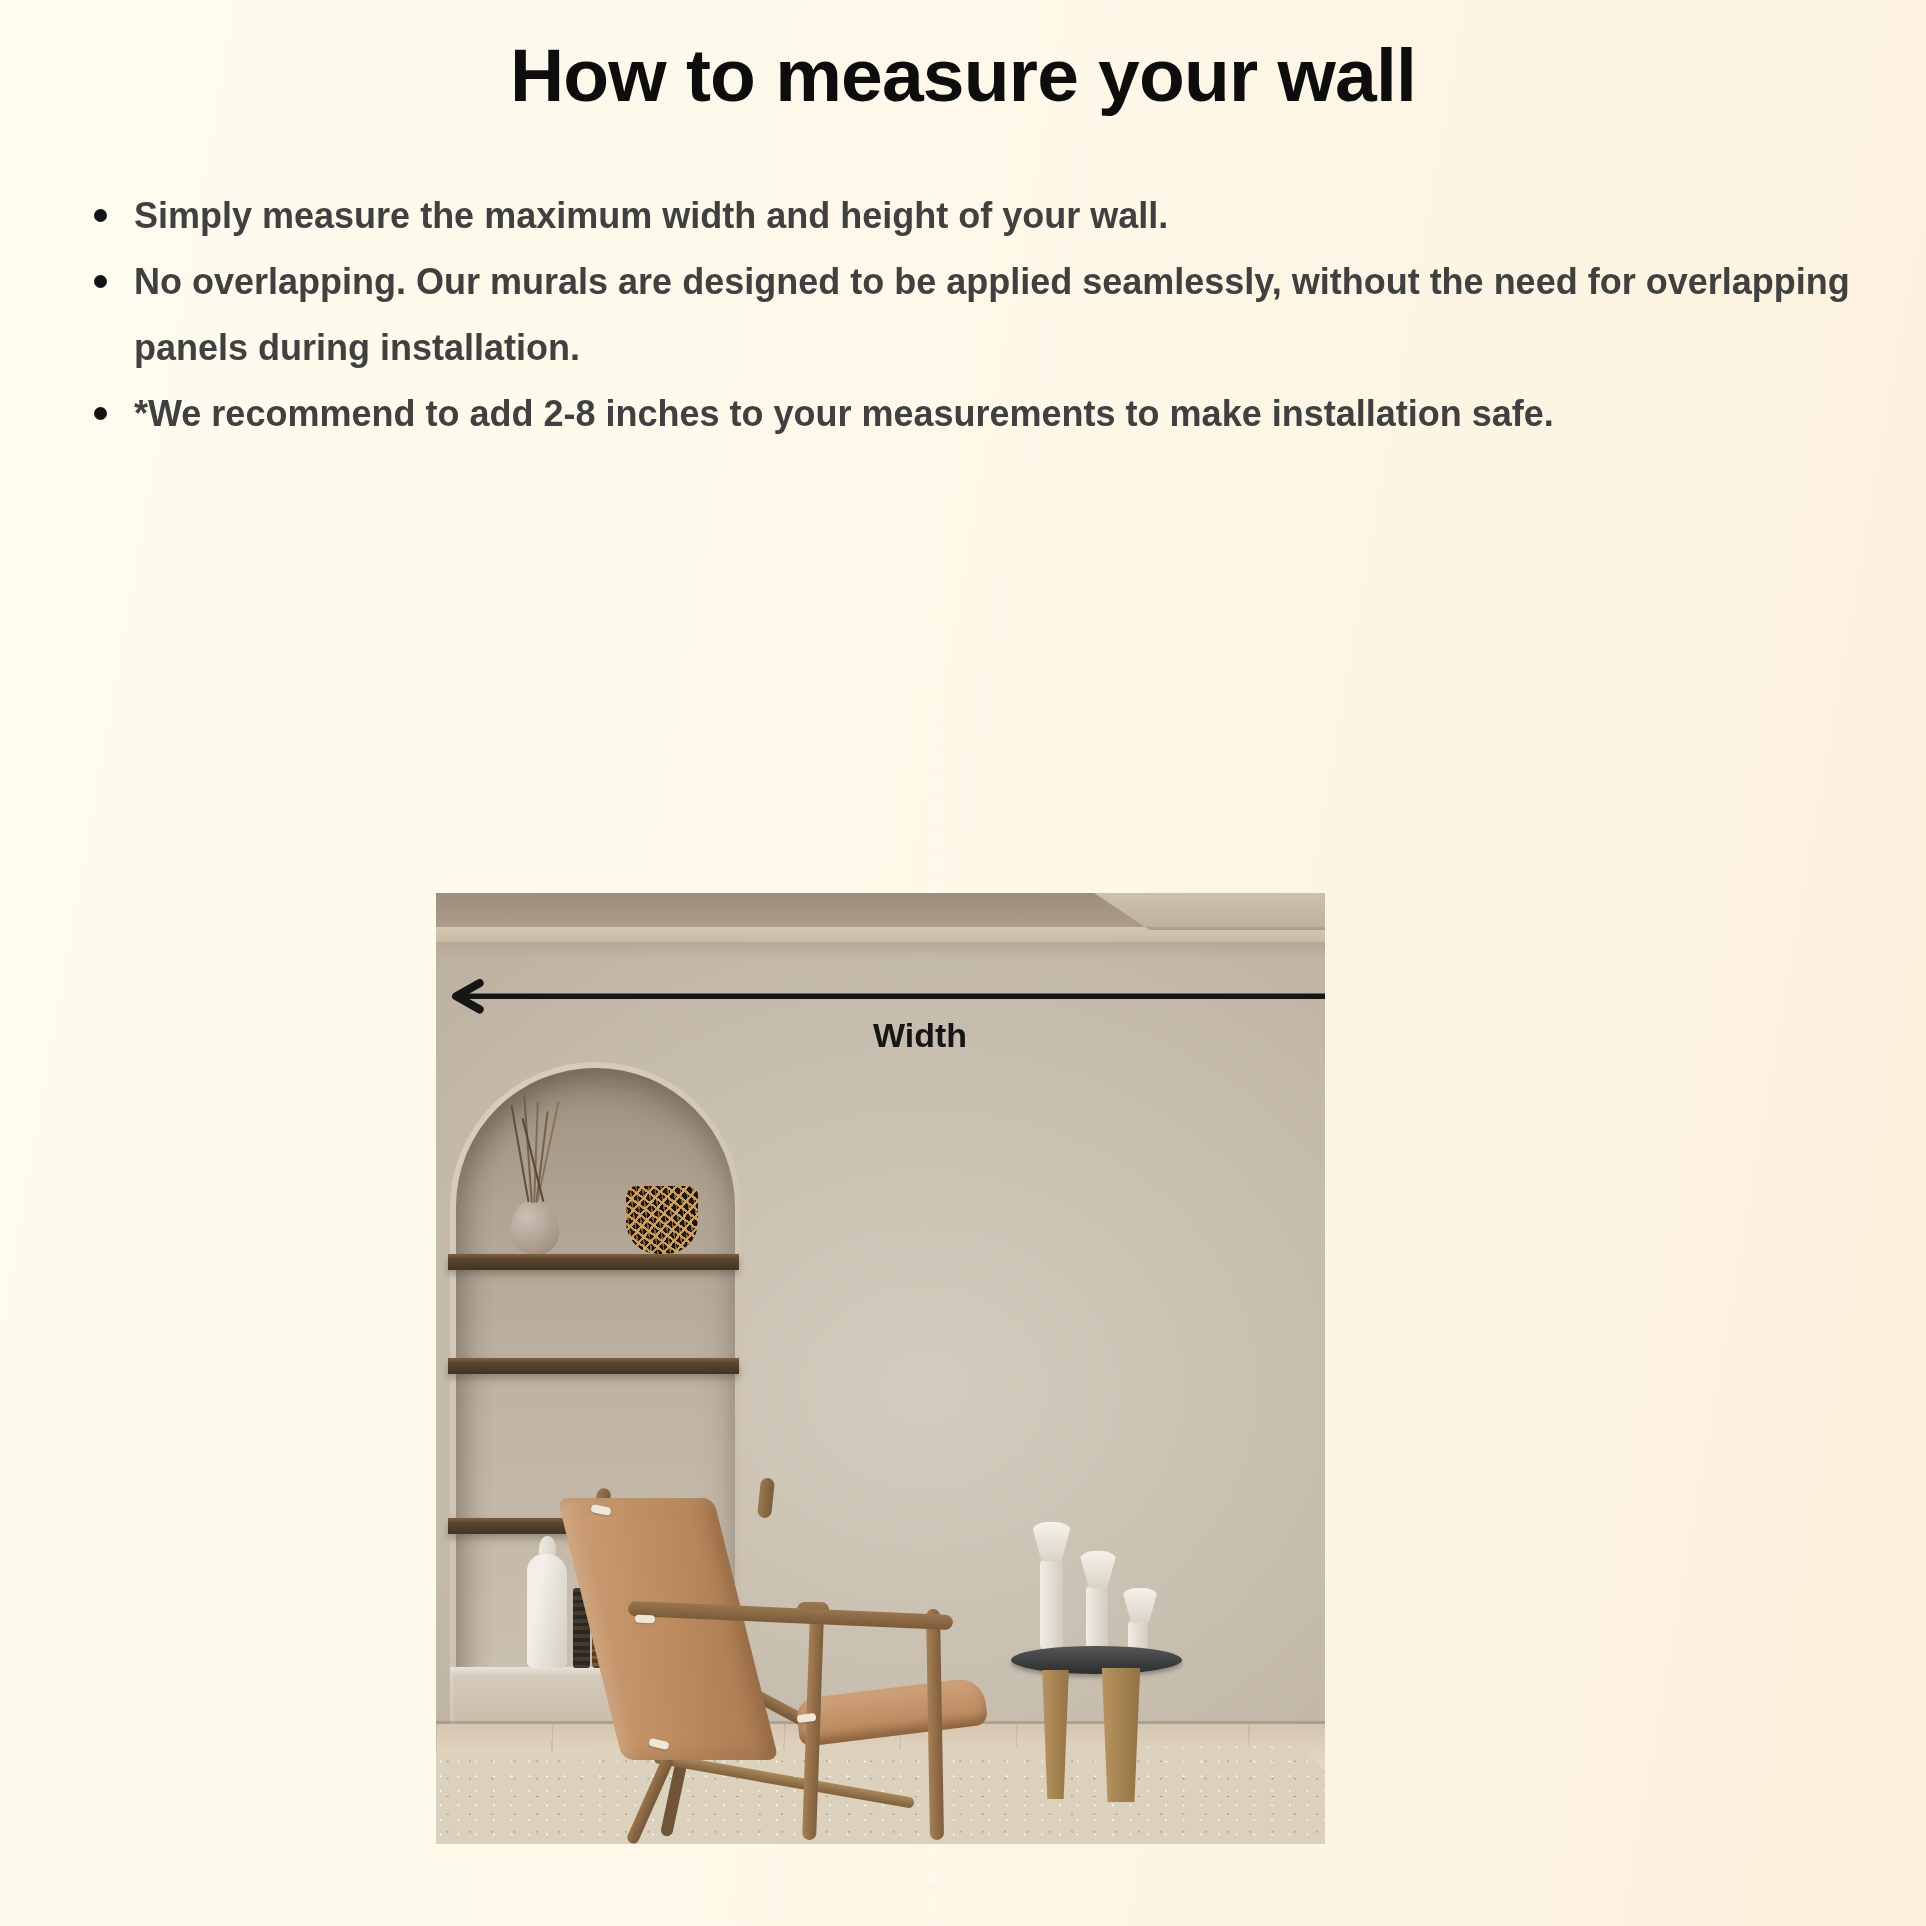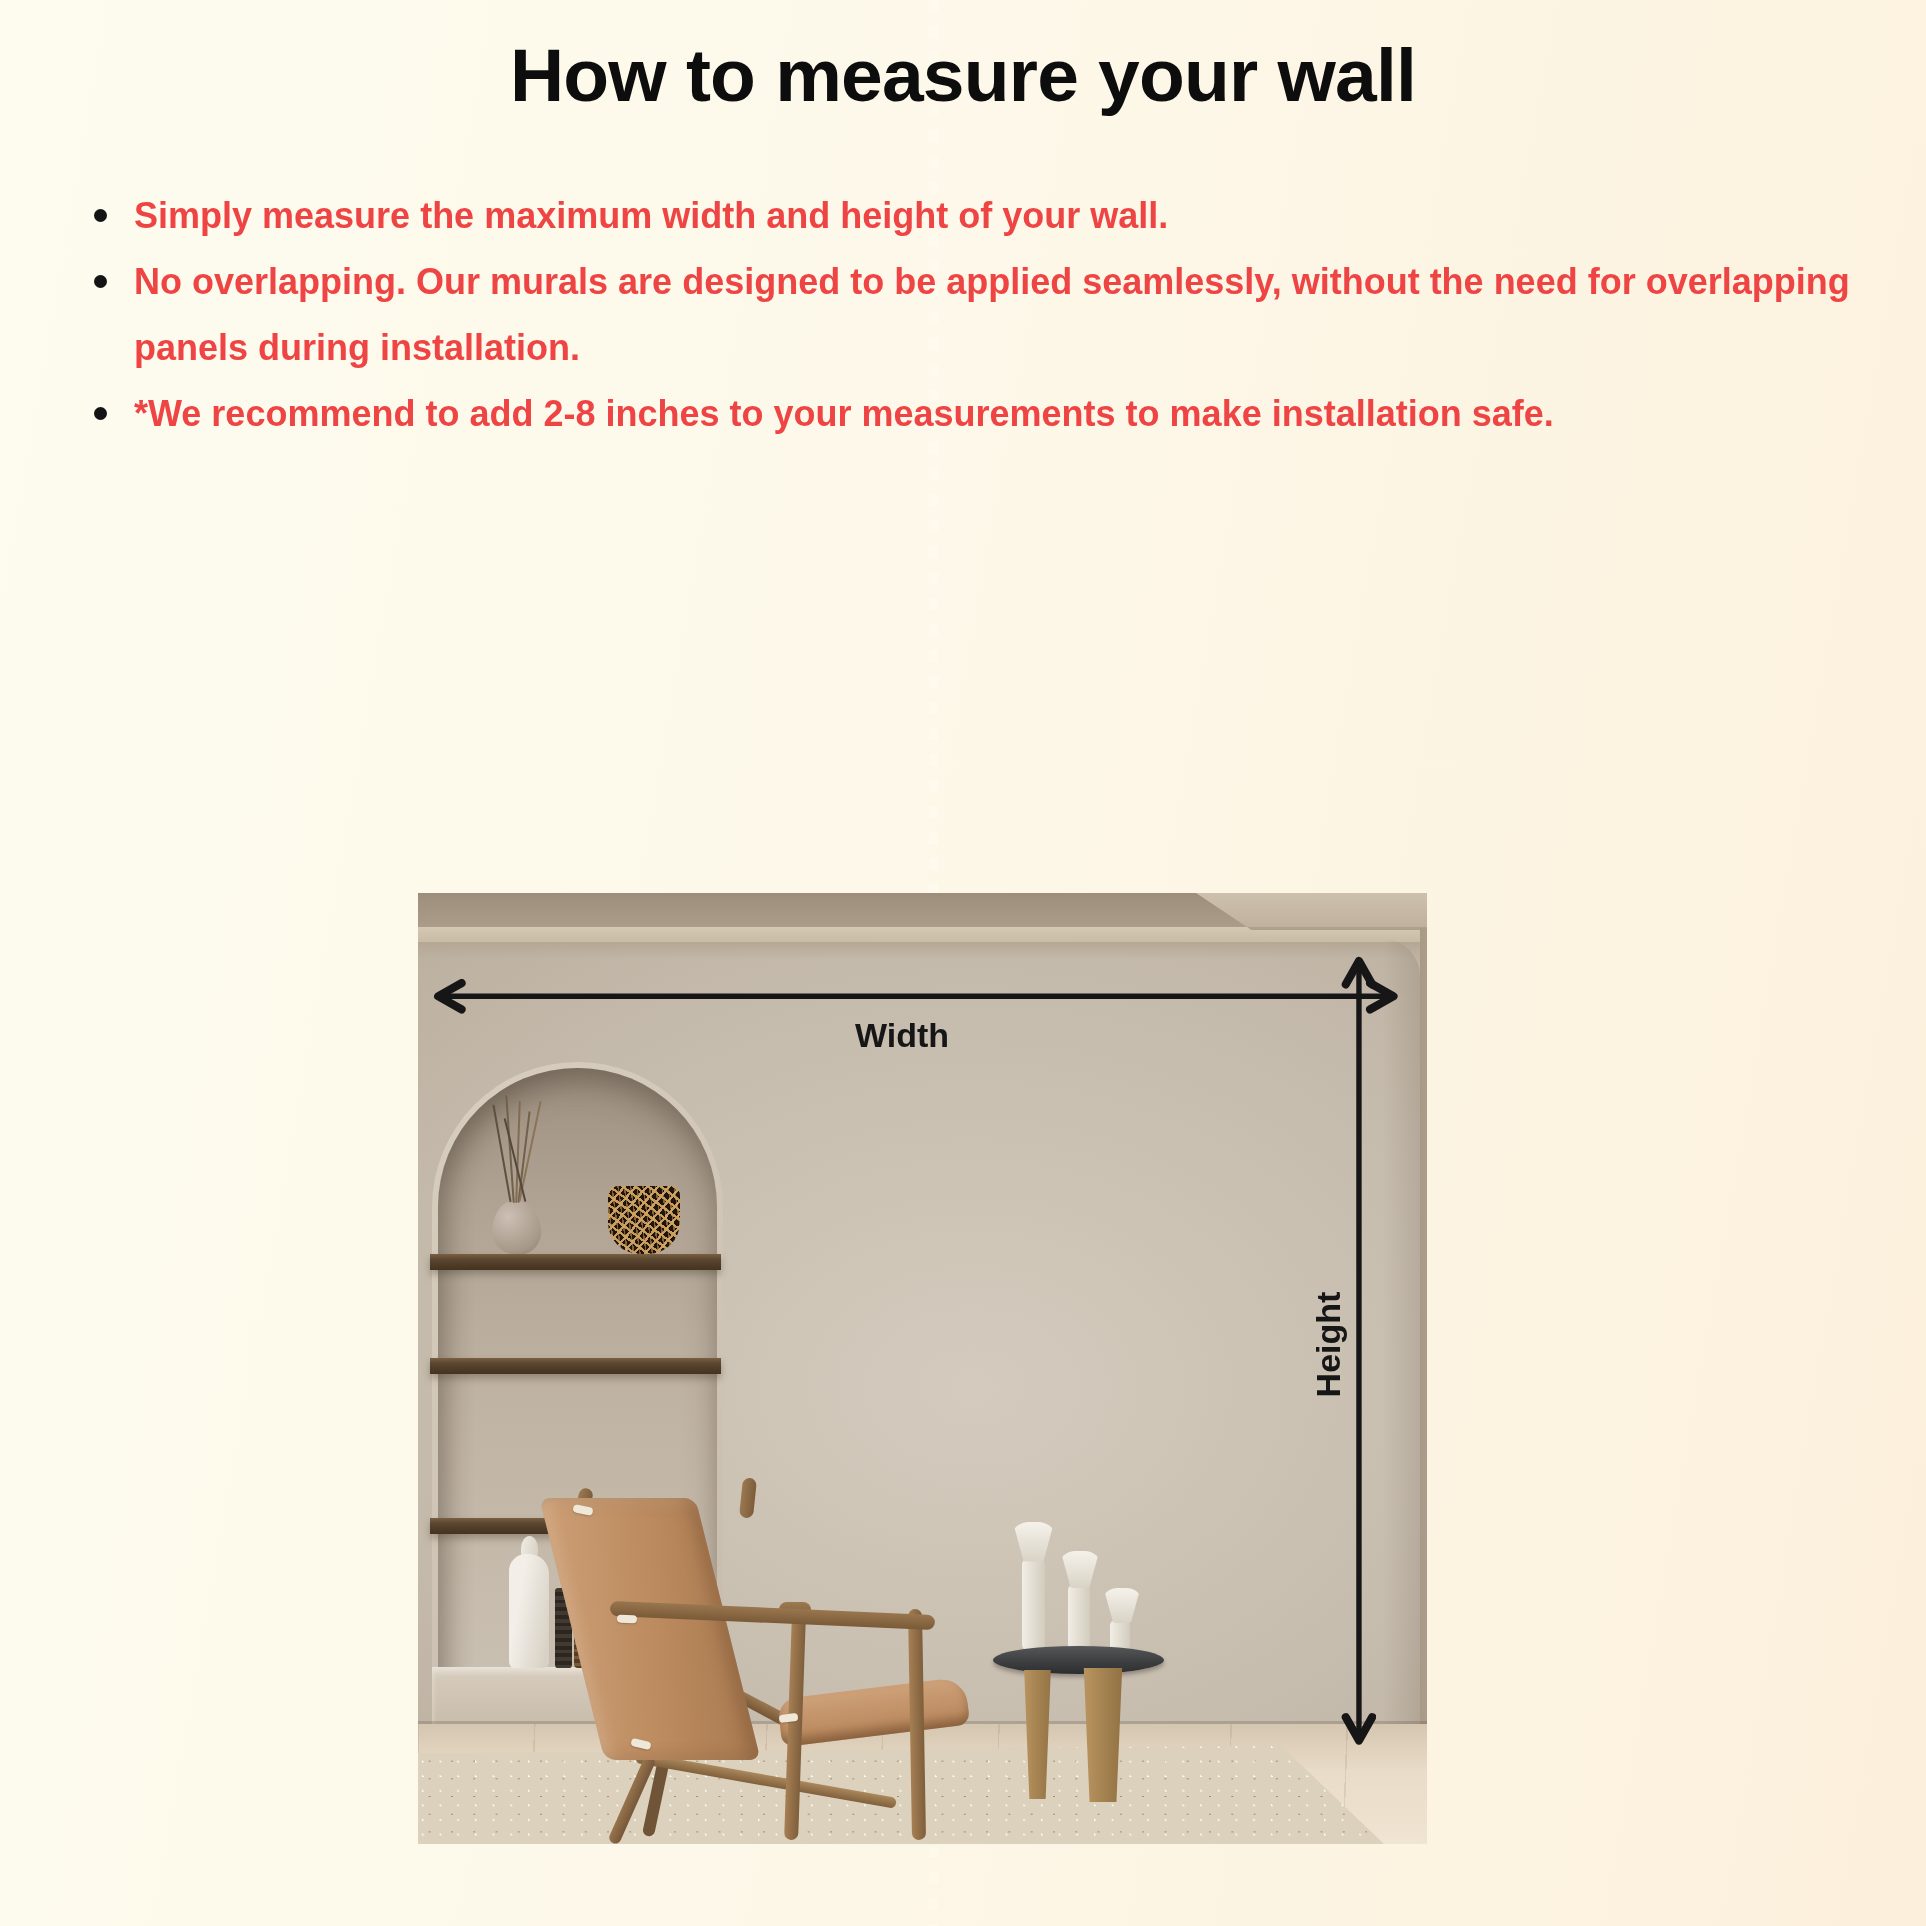--- a/index.html
+++ b/index.html
@@ -7,25 +7,25 @@
     width:1926px;height:1926px;position:relative;overflow:hidden;
     background:linear-gradient(100deg,#fdfcef 0%,#fdf8e9 45%,#fcf0dc 100%);
     font-family:"Liberation Sans","DejaVu Sans",sans-serif;color:#111;
   }
   .page{position:absolute;inset:0;}
   .bg-seam{position:absolute;left:929px;top:0;width:9.2px;height:1926px;opacity:.4;
     background:repeating-linear-gradient(to bottom,rgba(255,253,243,.9) 0 12.3px,rgba(253,244,226,0) 12.3px 26px);}
   .title{position:absolute;left:0;top:32px;width:1926px;text-align:center;
     font-size:75px;font-weight:700;letter-spacing:-0.8px;color:#0d0d0d;margin:0;}
   .bullets{position:absolute;left:86px;top:183px;width:1772px;margin:0;padding:0;list-style:none;}
-  .bullets li{position:relative;padding-left:48px;font-size:36px;font-weight:700;line-height:66px;color:#ef4444;}
+  .bullets li{position:relative;padding-left:48px;font-size:36px;font-weight:700;line-height:66px;color:#404040;}
   .bullets li .dot{position:absolute;left:7.7px;top:26px;width:13px;height:13px;border-radius:50%;background:#141414;}
 
   
-  .photo{position:absolute;left:418px;top:893px;width:1009px;height:951px;overflow:hidden;
+  .photo{position:absolute;left:436px;top:893px;width:889px;height:951px;overflow:hidden;
     background:radial-gradient(115% 90% at 55% 52%,#d4cbbe 0%,#c6bcad 45%,#b1a392 100%);}
   .ceiling{position:absolute;left:0;top:0;width:1045px;height:35px;
     background:linear-gradient(180deg,#9c8e7b,#ab9d8a);}
   .cove{position:absolute;left:0;top:34px;width:1045px;height:15.4px;
     background:linear-gradient(180deg,#d5c8b3,#c9bca7);}
   .wall-top-band{position:absolute;left:0;top:49px;width:1045px;height:17px;
     background:linear-gradient(180deg,#b5a795,rgba(181,167,149,0));}
   .beam-corner{position:absolute;right:0;top:0;width:231px;height:34px;
     background:linear-gradient(180deg,#cdc0ad,#bfb19d);
     clip-path:polygon(0 0,100% 0,100% 100%,24% 100%);

